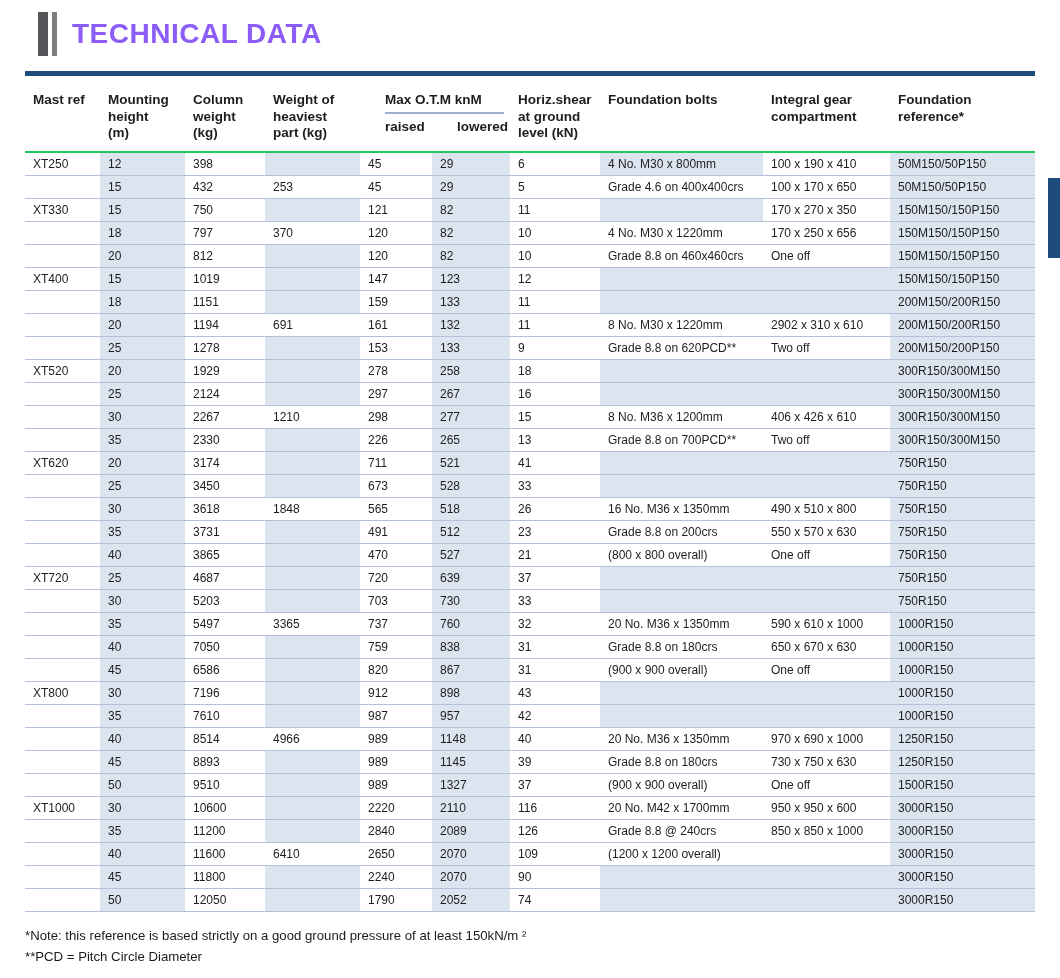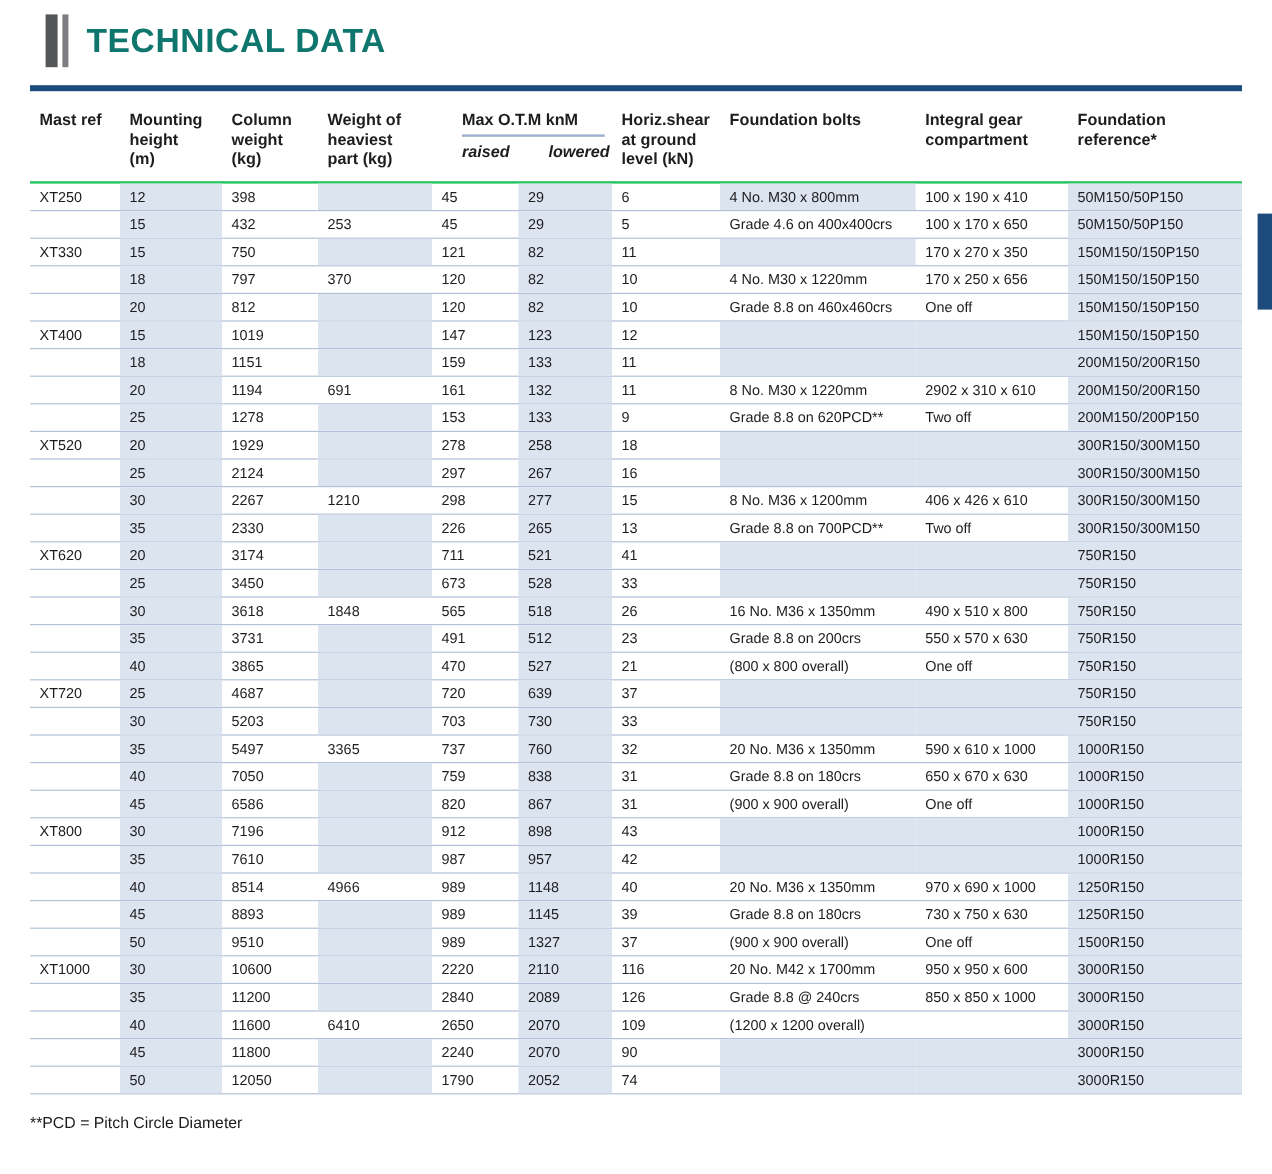--- a/index.html
+++ b/index.html
@@ -6,36 +6,36 @@
   body{
     width:1060px;height:978px;position:relative;overflow:hidden;
     background:#ffffff;color:#1d1d1f;
     font-family:"Liberation Sans","DejaVu Sans",sans-serif;
   }
   
   .page-header{display:flex;align-items:center;padding:9px 0 0 38px;height:58px;box-sizing:border-box;}
   .logo-bars{display:flex;height:44px;}
   .logo-bar-a{width:10px;background:#54565a;margin-right:4px;}
   .logo-bar-b{width:5px;background:#7c7e82;}
-  .page-title{font-size:28px;font-weight:bold;margin:0 0 0 15px;color:#0f766e;letter-spacing:.5px;white-space:nowrap;}
+  .page-title{font-size:28px;font-weight:bold;margin:0 0 0 15px;color:#8b5cf6;letter-spacing:.5px;white-space:nowrap;}
   .top-rule{position:absolute;left:25px;top:71px;width:1010px;height:5px;background:#1d4c7c;}
   .edge-bar{position:absolute;right:0;top:178px;width:12px;height:80px;background:#1d4c7c;}
 
   
   .table-wrap{position:absolute;left:25px;top:90px;width:1010px;}
   .grid-row{display:grid;grid-template-columns:75px 85px 80px 95px 72px 78px 90px 163px 127px 145px;}
   .thead{
     font-weight:bold;font-size:13.5px;line-height:16.5px;
     padding:2px 0 9px 0;border-bottom:2px solid #22c55e;
   }
   .th{white-space:pre-line;padding-left:8px;}
   .otm-group{grid-column:5 / 7;margin-left:17px;}
   .otm-title{padding-left:8px;white-space:nowrap;}
   .otm-underline{height:2px;background:#9db1cf;margin:3px 6px 5px 8px;}
-  .otm-sub{display:grid;grid-template-columns:72px 78px;font-style:italic;}
+  .otm-sub{display:grid;grid-template-columns:72px 78px;}
   .otm-sub .th{padding-left:8px;}
 
   .tbody{font-size:12px;}
   .tr{height:22px;line-height:22px;border-bottom:1px solid #b3c1d9;}
   .td{padding-left:8px;white-space:nowrap;overflow:hidden;}
   .td.shaded{background:#dce4f0;}
 
   
   .notes{position:absolute;left:25px;top:925px;font-size:13.2px;line-height:21px;color:#1b1b1b;}
   .note-line{white-space:pre;}
@@ -477,14 +477,15 @@
         <div class="td shaded">2052</div>
         <div class="td">74</div>
         <div class="td shaded"></div>
         <div class="td shaded"></div>
         <div class="td shaded">3000R150</div>
       </div>
     </div>
 </div>
 
 <div class="notes">
+  <div class="note-line">*Note: this reference is based strictly on a good ground pressure of at least 150kN/m ²</div>
   <div class="note-line">**PCD = Pitch Circle Diameter</div>
 </div>
 
 </body></html>

